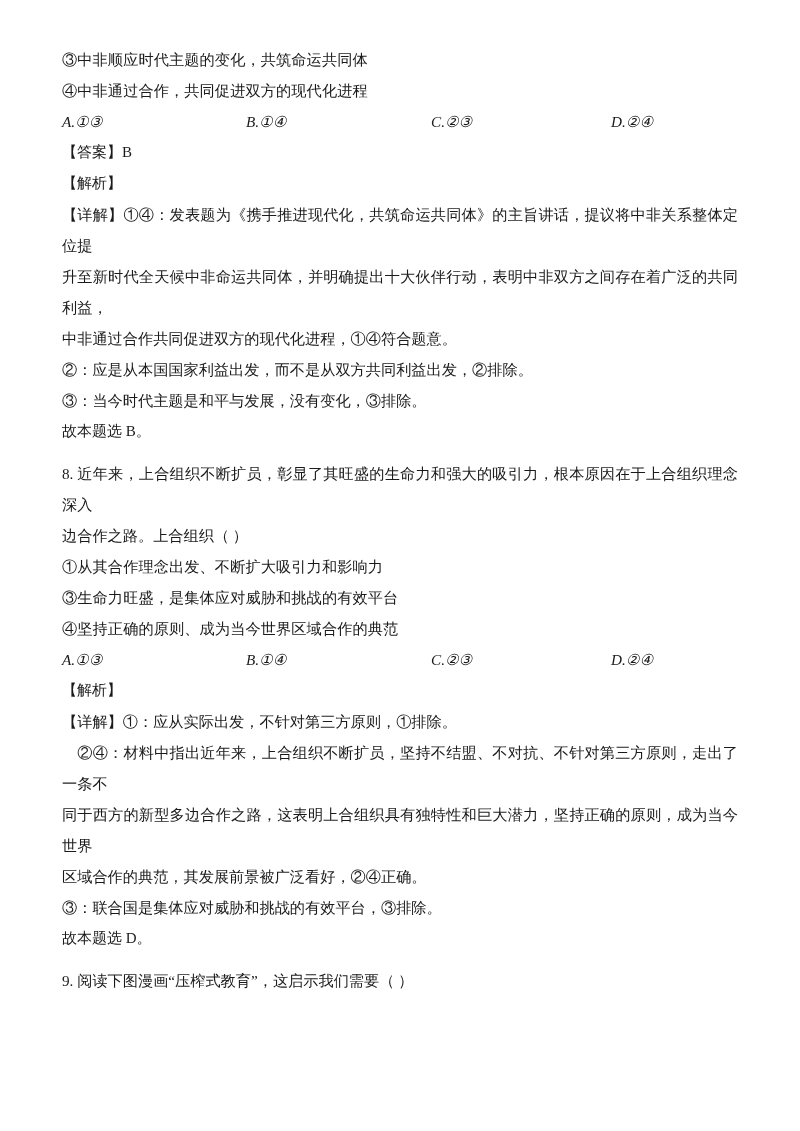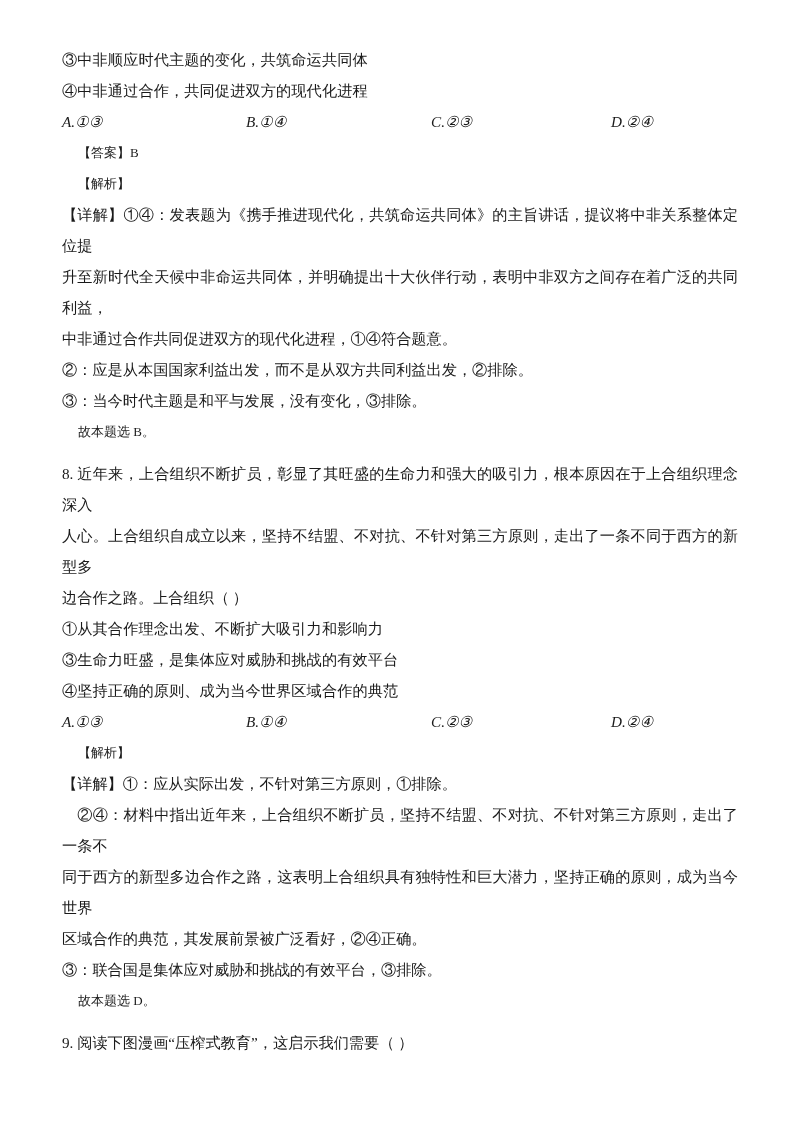--- a/index.html
+++ b/index.html
@@ -42,23 +42,22 @@
   .opt-c { width: 180px; }
   .opt-d { width: 120px; }
   .blockgap { height: 11px; }
   .q-body {
     font-size: 15.2px;
     line-height: 31px;
     text-align: justify;
     text-justify: inter-ideograph;
   }
   .answer, .analysis, .detail, .conclusion {
-    font-size: 13px;
+    font-size: 15px;
     line-height: 31px;
-    margin-left: 16px;
   }
 </style>
 </head>
 <body>
 
 <div class="page">
 
   <div class="line">③中非顺应时代主题的变化，共筑命运共同体</div>
   <div class="line">④中非通过合作，共同促进双方的现代化进程</div>
 
@@ -85,21 +84,20 @@
   <div class="q-body">
     <div>③：当今时代主题是和平与发展，没有变化，③排除。</div>
   </div>
 
   <div class="conclusion">故本题选 B。</div>
 
   <div class="blockgap"></div>
 
   <div class="q-body">
     <div>8. 近年来，上合组织不断扩员，彰显了其旺盛的生命力和强大的吸引力，根本原因在于上合组织理念深入</div>
-    <div>人心。上合组织自成立以来，坚持不结盟、不对抗、不针对第三方原则，走出了一条不同于西方的新型多</div>
     <div>边合作之路。上合组织（      ）</div>
   </div>
 
   <div class="line">①从其合作理念出发、不断扩大吸引力和影响力</div>
   <div class="line">③生命力旺盛，是集体应对威胁和挑战的有效平台</div>
   <div class="line">④坚持正确的原则、成为当今世界区域合作的典范</div>
 
   <div class="choices">
     <span class="opt opt-a">A.①③</span>
     <span class="opt opt-b">B.①④</span>

